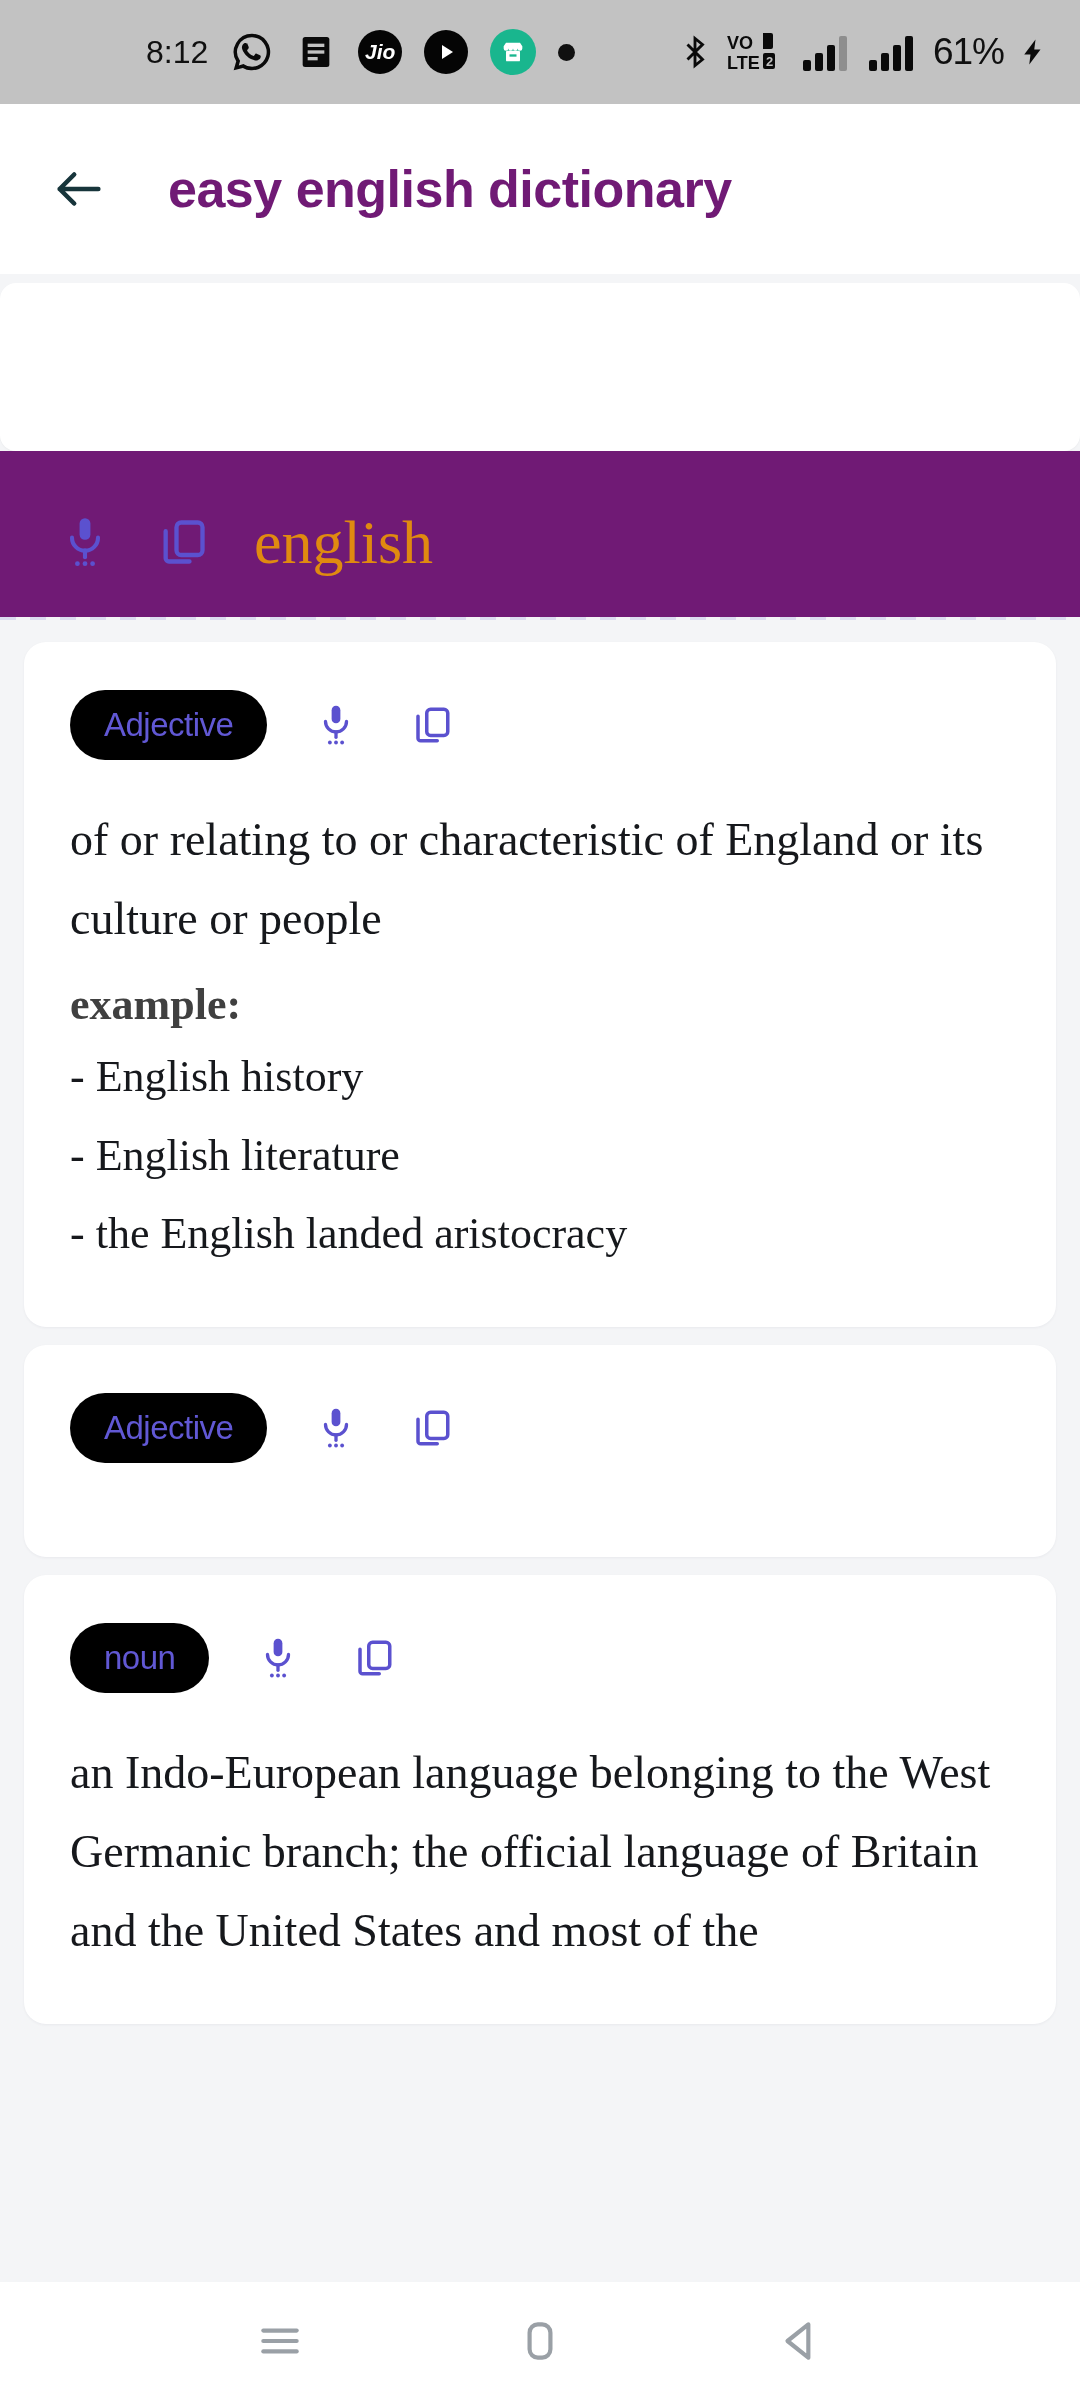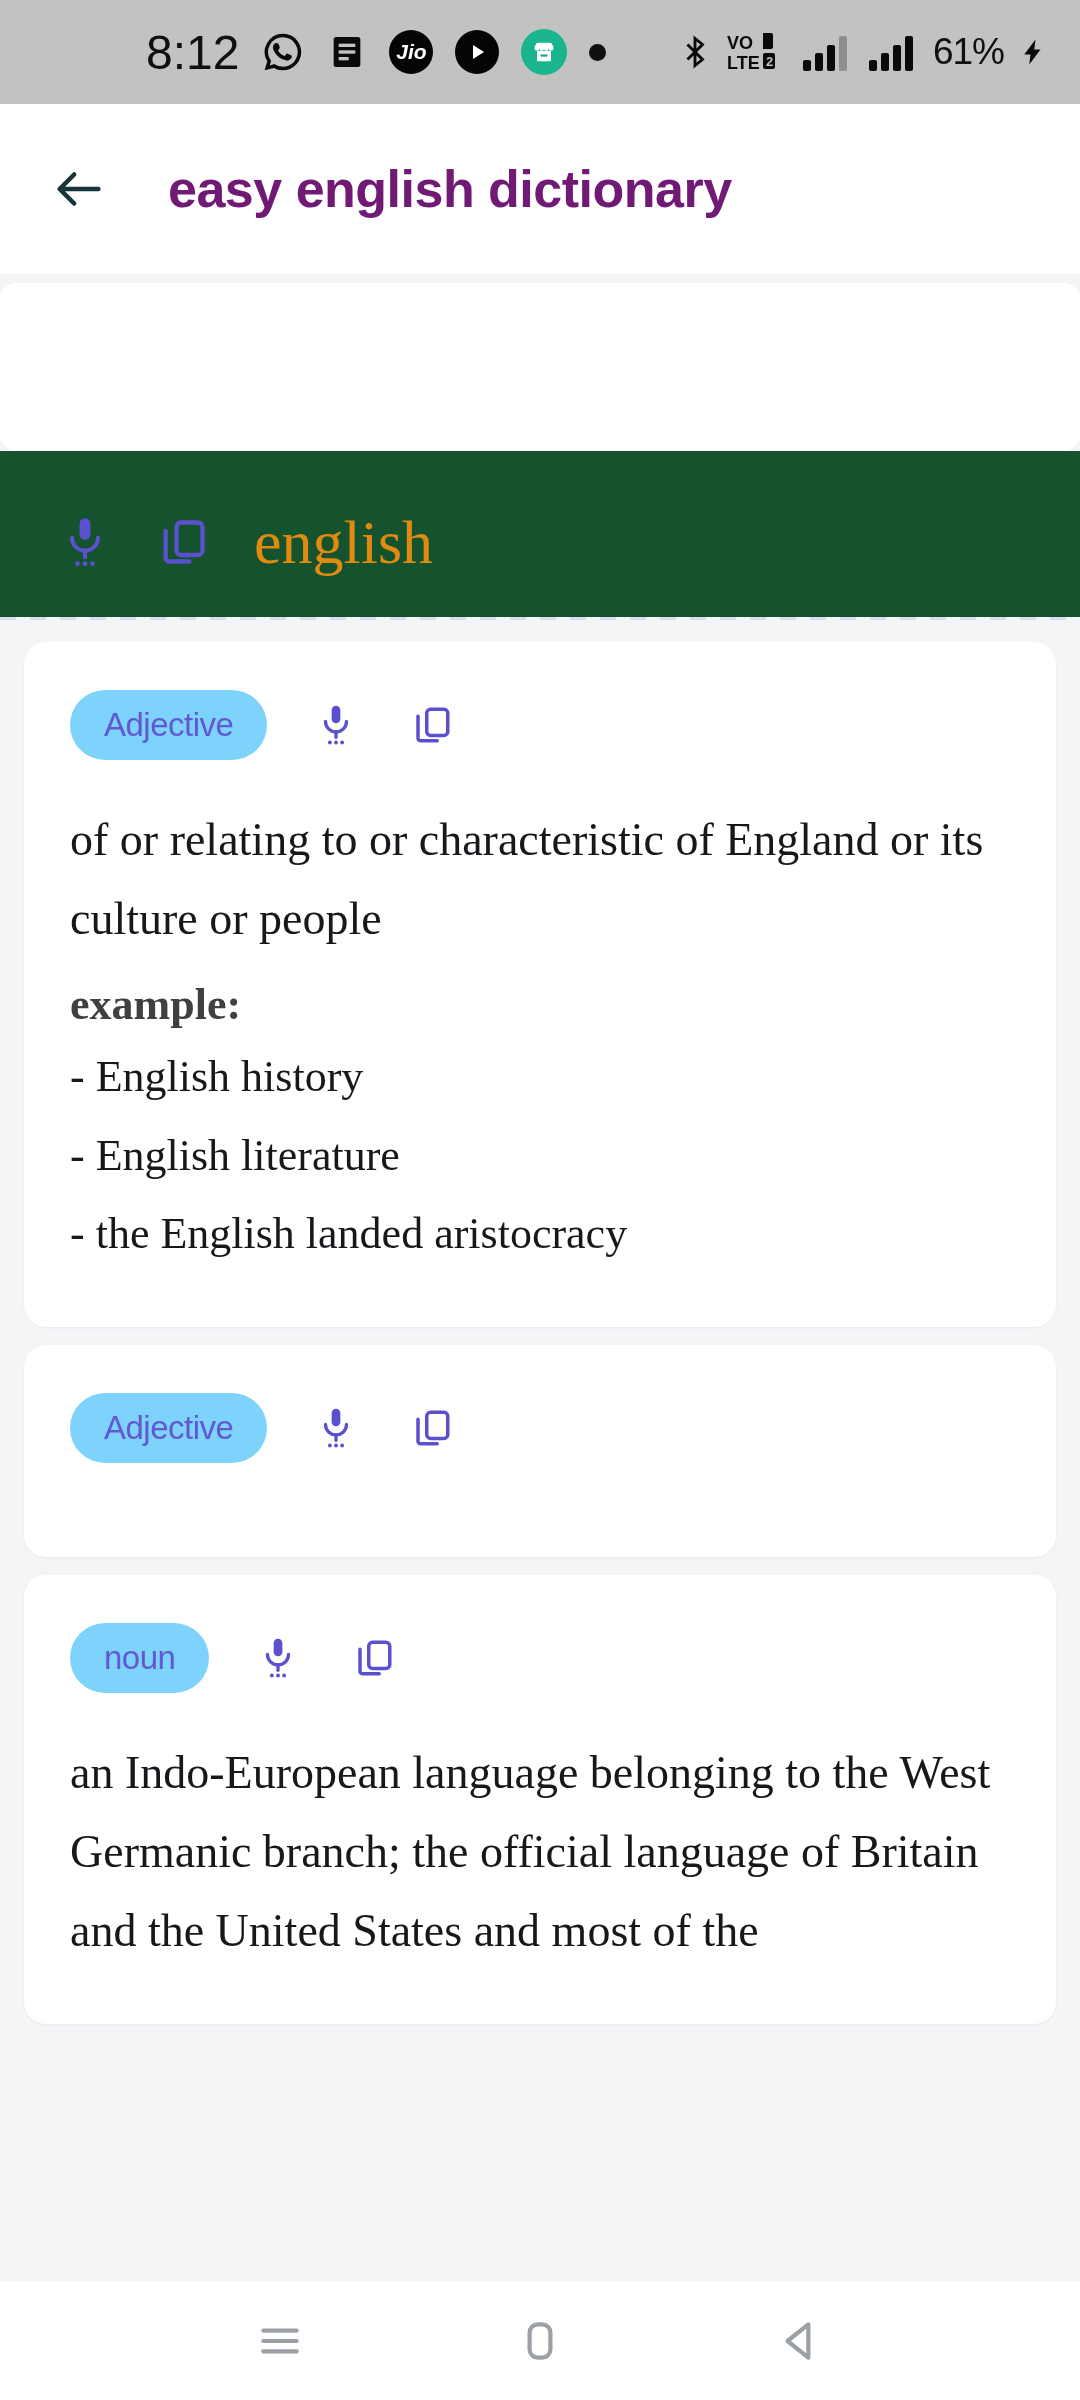--- a/index.html
+++ b/index.html
@@ -11,21 +11,21 @@
   }
   .phone { position:relative; width:1080px; height:2400px; background:#f4f5f7; display:flex; flex-direction:column; }
 
   
   .statusbar{
     height:104px; background:#c2c2c2; flex:none;
     display:flex; align-items:center; padding:0 26px;
     color:#0a0a0a;
   }
   .sb-left{ display:flex; align-items:center; gap:22px; flex:none; margin-left:120px;}
-  .sb-time{ font-size:48px; letter-spacing:0px; font-weight:400; color:#101010; font-family:"Liberation Sans", sans-serif;}
+  .sb-time{ font-size:32px; letter-spacing:0px; font-weight:400; color:#101010; font-family:"Liberation Sans", sans-serif;}
   .sb-right{ display:flex; align-items:center; gap:14px; margin-left:auto; margin-right:6px;}
   .sb-icon{ display:flex; align-items:center; justify-content:center; }
   .dotmark{ width:17px;height:17px;border-radius:50%;background:#101010; }
   .battpct{ font-size:37px; color:#101010; letter-spacing:-1px;}
 
   .jio-badge{ width:44px;height:44px;border-radius:50%;background:#050505;color:#fff;
      display:flex;align-items:center;justify-content:center;font-size:21px;font-weight:bold;font-style:italic;}
   .circle-dark{ width:44px;height:44px;border-radius:50%;background:#050505;display:flex;align-items:center;justify-content:center;}
   .circle-teal{ width:46px;height:46px;border-radius:50%;background:#19b68e;display:flex;align-items:center;justify-content:center;}
 
@@ -43,41 +43,41 @@
   
   .content{ flex:1; background:#f4f5f7; overflow:hidden; position:relative; }
 
   .ad-card{
     background:#ffffff; height:168px; margin:9px 0 0 0; border-radius:16px;
     box-shadow:0 1px 2px rgba(0,0,0,0.04);
   }
 
   .word-head{
     display:flex; align-items:center; gap:44px;
-    padding:60px 0 44px 58px; background:#14532d;
+    padding:60px 0 44px 58px; background:#701a75;
   }
   .word-text{
     font-family:"Liberation Serif", serif;
     font-size:62px; color:#e08a10; line-height:1;
   }
   .dash-div{
     height:3px; width:100%;
     background-image:repeating-linear-gradient(to right,#dcdcf0 0 16px, transparent 16px 30px);
     background-color:transparent;
   }
   .below-div{ height:22px; background:#f4f5f7; }
 
   .card{
     background:#ffffff; border-radius:22px; margin:0 24px 18px 24px;
     padding:48px 46px 54px 46px;
     box-shadow:0 1px 3px rgba(20,20,50,0.05);
   }
   .card-head{ display:flex; align-items:center; gap:42px; margin-bottom:40px;}
   .pos-pill{
-    background:#7dd3fc; color:#6158d4; border-radius:999px;
+    background:#000000; color:#6158d4; border-radius:999px;
     padding:16px 34px; font-size:33px; font-family:"Liberation Sans", sans-serif;
     letter-spacing:-0.5px;
   }
   .icon-btn{ width:54px;height:54px; display:flex;align-items:center;justify-content:center; }
 
   .definition{
     font-family:"Liberation Serif", serif;
     font-size:46px; color:#16181c; line-height:1.72;
   }
   .ex-label{

